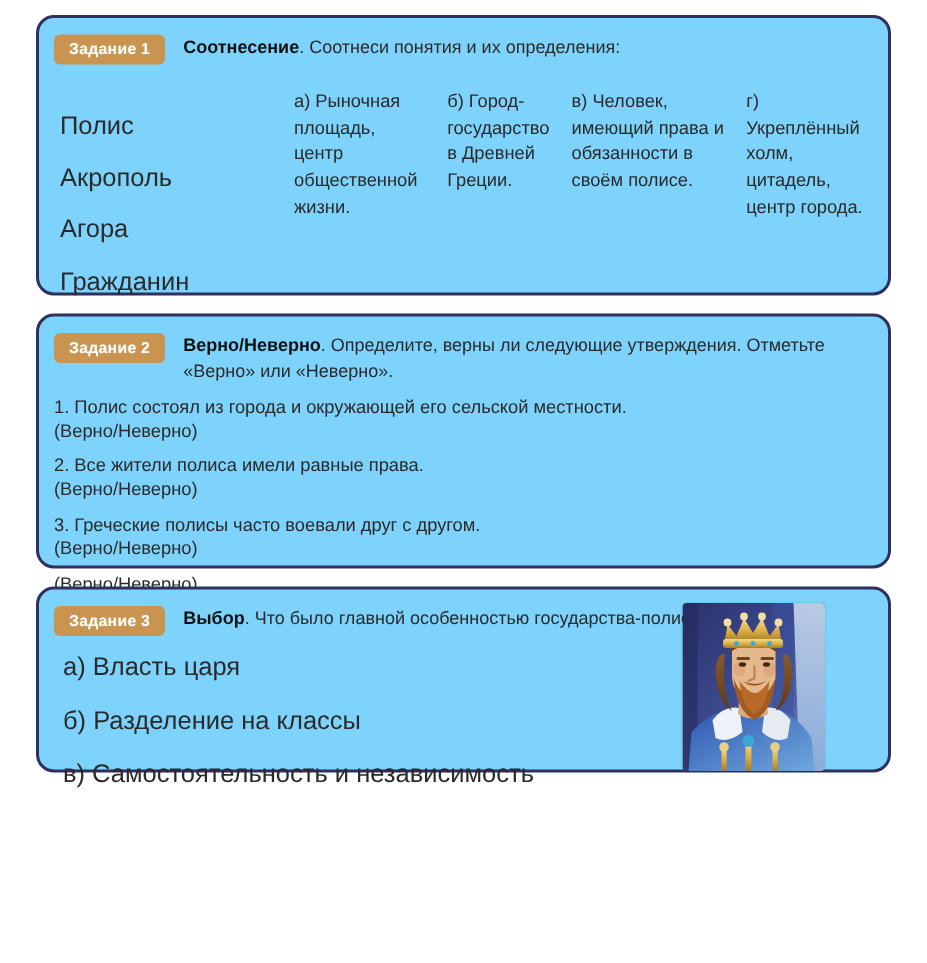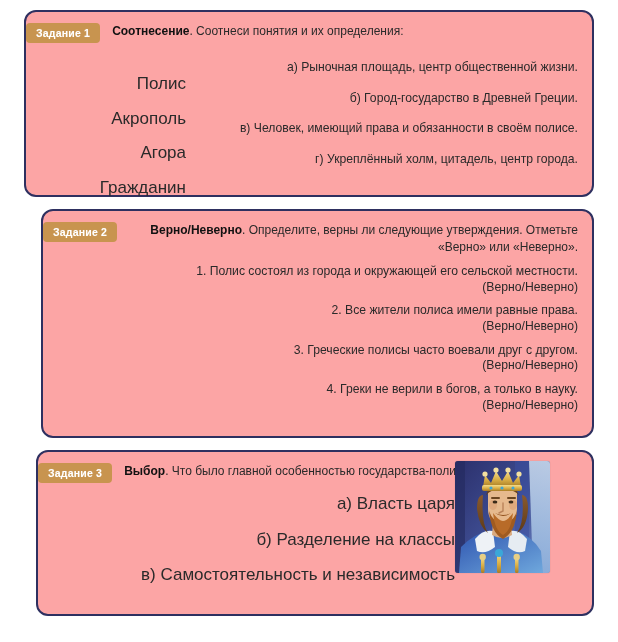--- a/index.html
+++ b/index.html
@@ -17,29 +17,28 @@
     height: 642px;
     padding: 10px 24px 8px 24px;
     display: flex;
     flex-direction: column;
     gap: 12px;
   }
 
   .task-card {
     border: 2px solid #2e3060;
     border-radius: 12px;
-    background: #fca5a5;
-    padding: 10px 14px 12px 0;
+    background: #7dd3fc;
+    padding: 10px 14px 12px 10px;
     position: relative;
-    text-align: right;
   }
 
   .task-card.card-1 { height: 187px; }
-  .task-card.card-2 { height: 229px; margin-left: 17px; }
-  .task-card.card-3 { height: 166px; margin-left: 12px; }
+  .task-card.card-2 { height: 170px; }
+  .task-card.card-3 { height: 124px; }
 
   .task-head {
     display: flex;
     align-items: flex-start;
     gap: 12px;
   }
 
   .badge {
     flex: 0 0 auto;
     background: #c8944f;
@@ -76,24 +75,23 @@
     padding-top: 18px;
   }
   .term {
     font-size: 17px;
     color: #2a2a2a;
     line-height: 1.1;
   }
   .defs-col {
     flex: 1 1 auto;
     display: flex;
-    flex-direction: column;
+    flex-direction: row;
     gap: 13px;
     padding-top: 2px;
-    margin-left: 12px;
   }
   .def {
     font-size: 12.2px;
     color: #2a2a2a;
     line-height: 1.45;
   }
 
   
   .statements {
     margin-top: 8px;
@@ -187,21 +185,20 @@
       </div>
       <div class="stmt-block">
         <div class="statement-line">2. Все жители полиса имели равные права.</div>
         <div class="answer-line">(Верно/Неверно)</div>
       </div>
       <div class="stmt-block">
         <div class="statement-line">3. Греческие полисы часто воевали друг с другом.</div>
         <div class="answer-line">(Верно/Неверно)</div>
       </div>
       <div class="stmt-block">
-        <div class="statement-line">4. Греки не верили в богов, а только в науку.</div>
         <div class="answer-line">(Верно/Неверно)</div>
       </div>
     </div>
   </div>
 
   <div class="task-card card-3">
     <div class="task-head">
       <span class="badge">Задание 3</span>
       <div class="head-text">
         <span class="strong">Выбор</span><span>. Что было главной особенностью государства-полиса?</span>

